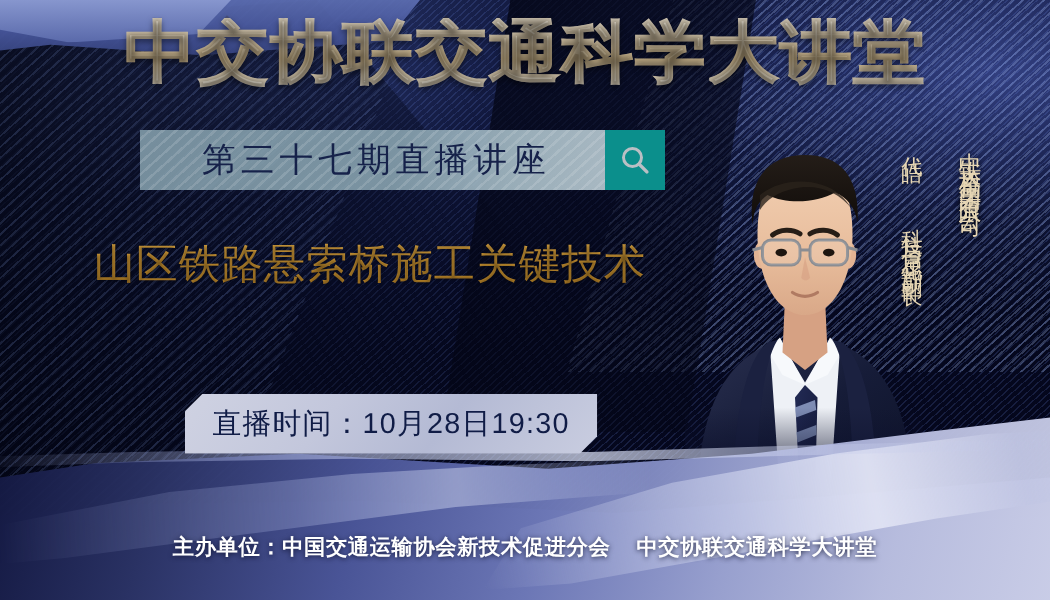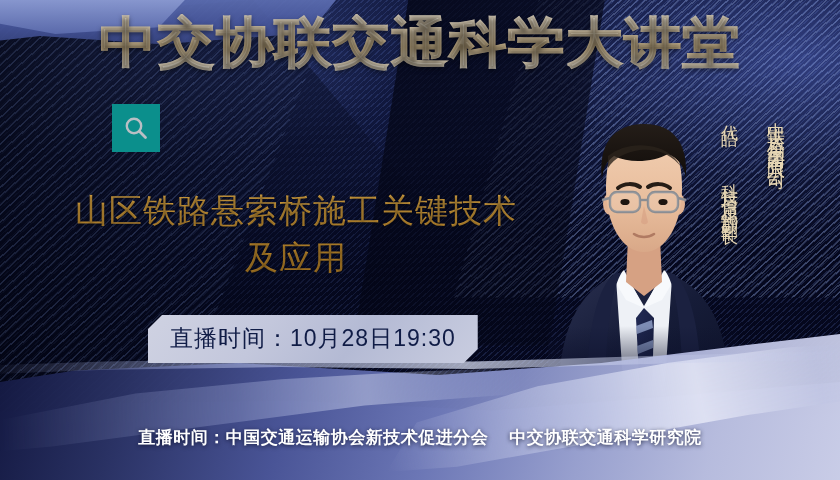--- a/index.html
+++ b/index.html
@@ -357,33 +357,35 @@
     <div class="ribbon ribbon-2"></div>
     <div class="ribbon ribbon-1"></div>
     <div class="ribbon ribbon-hi2"></div>
     <div class="ribbon ribbon-hi"></div>
     <div class="ribbon ribbon-edge"></div>
   </div>
 
   <div class="main-title">中交协联交通科学大讲堂</div>
 
   <div class="subbar">
+    <div class="subbar-fill">
+      <span class="subbar-text">第三十七期直播讲座</span>
+    </div>
     <div class="search-box">
       <svg class="search-glyph" width="26" height="26" viewBox="0 0 26 26">
         <circle cx="11" cy="11" r="7.2" fill="none" stroke="#b9bfc4" stroke-width="2.4"></circle>
         <line x1="16.3" y1="16.3" x2="22.5" y2="22.5" stroke="#b9bfc4" stroke-width="2.8" stroke-linecap="round"></line>
       </svg>
     </div>
   </div>
 
   <div class="topic">
     <div>山区铁路悬索桥施工关键技术</div>
-    <div>及应用</div>
   </div>
 
   <div class="time-badge">直播时间：10月28日19:30</div>
 
   <div class="vtext vtext-org">中铁大桥局集团有限公司</div>
   <div class="vtext vtext-person">代皓  科技与信息化部副部长</div>
 
-  <div class="footer">直播时间：中国交通运输协会新技术促进分会    中交协联交通科学研究院</div>
+  <div class="footer">主办单位：中国交通运输协会新技术促进分会    中交协联交通科学大讲堂</div>
 
 </div>
 
 </body></html>

